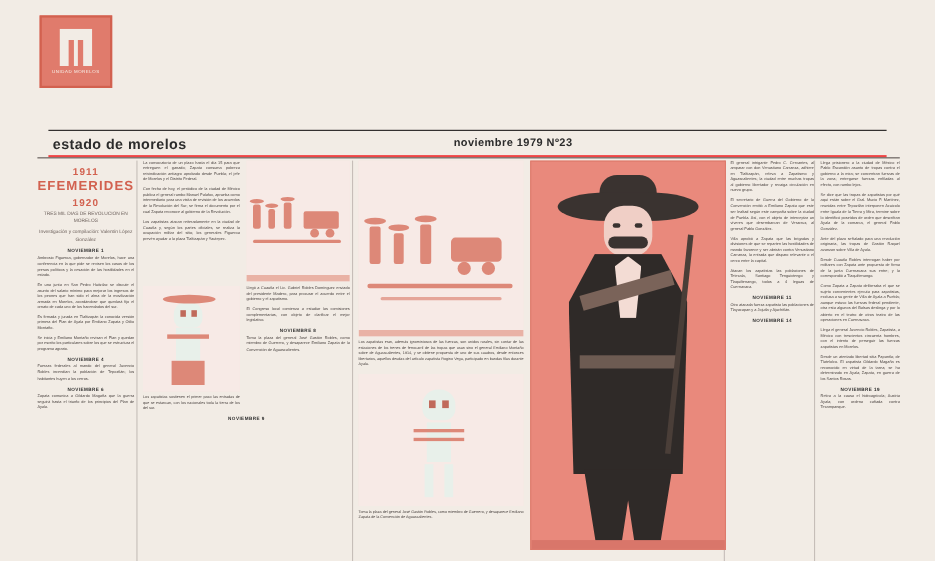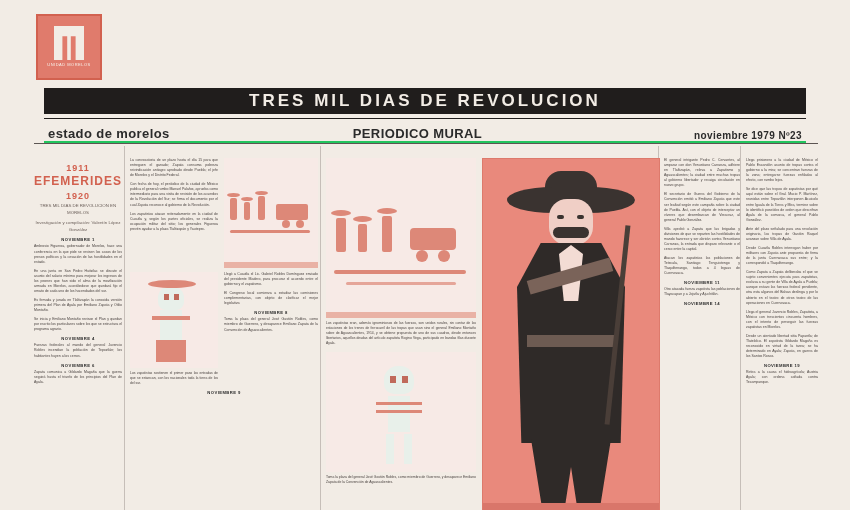--- a/index.html
+++ b/index.html
@@ -58,31 +58,31 @@
   }
 
   
   .banner-dark{
     position:absolute;left:44px;top:88px;width:762px;height:26px;background:#201d1c;
     display:flex;align-items:center;justify-content:center;
   }
   .banner-dark span{color:#f2ece5;font-size:17px;letter-spacing:3px;font-weight:bold;}
   .subbar{
     position:absolute;left:44px;top:118px;width:762px;height:22px;
-    display:flex;align-items:flex-end;border-top:1px solid #201d1c;border-bottom:2px solid #22c55e;
+    display:flex;align-items:center;border-top:1px solid #201d1c;border-bottom:2px solid #ef4444;
   }
   .subbar .s-left{width:30%;font-size:13px;font-weight:bold;padding-left:4px;letter-spacing:.4px;}
   .subbar .s-mid{width:38%;text-align:center;font-size:13px;font-weight:bold;letter-spacing:.4px;}
   .subbar .s-right{width:32%;text-align:right;font-size:10px;font-weight:bold;padding-right:4px;letter-spacing:.4px;}
 
   
   .content{position:absolute;left:34px;top:146px;width:784px;height:364px;}
   .rule-top{position:absolute;left:0;top:-3px;width:784px;height:1px;background:#5c5552;}
 
-  .col{position:absolute;top:0;margin-top:12px;}
+  .col{position:absolute;top:0;}
   .col-left{left:0;width:88px;}
   .col-mid{left:96px;width:188px;}
   .col-illo{left:292px;width:150px;}
   .col-zapata{left:448px;width:176px;}
   .col-r1{left:630px;width:76px;}
   .col-r2{left:712px;width:72px;}
 
   .ef-head{
     text-align:center;font-size:12px;font-weight:bold;color:#d2614f;letter-spacing:1px;
     margin:2px 0 1px 0;
@@ -147,26 +147,22 @@
 <div class="page">
 
   <div class="masthead">
     <div class="logo-box">
       <div class="glyph"></div>
       <div class="logo-cap">UNIDAD
 MORELOS</div>
     </div>
   </div>
 
-  <div class="banner-dark">
-    <span>TRES MIL DIAS DE REVOLUCION</span>
-  </div>
   <div class="subbar">
     <div class="s-left">estado de morelos</div>
-    <div class="s-mid">PERIODICO MURAL</div>
     <div class="s-right">noviembre 1979 Nº23</div>
   </div>
 
   <div class="content">
     <div class="rule-top"></div>
     <div class="vrule" style="left:90px"></div>
     <div class="vrule" style="left:286px"></div>
     <div class="vrule" style="left:624px"></div>
     <div class="vrule" style="left:706px"></div>
 

